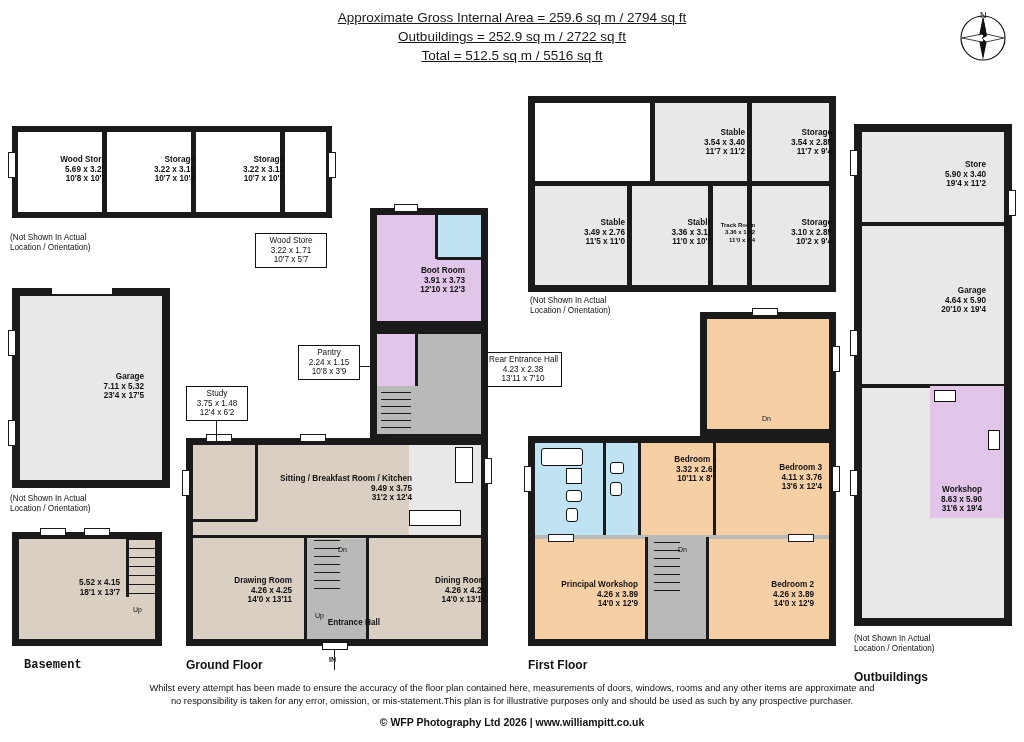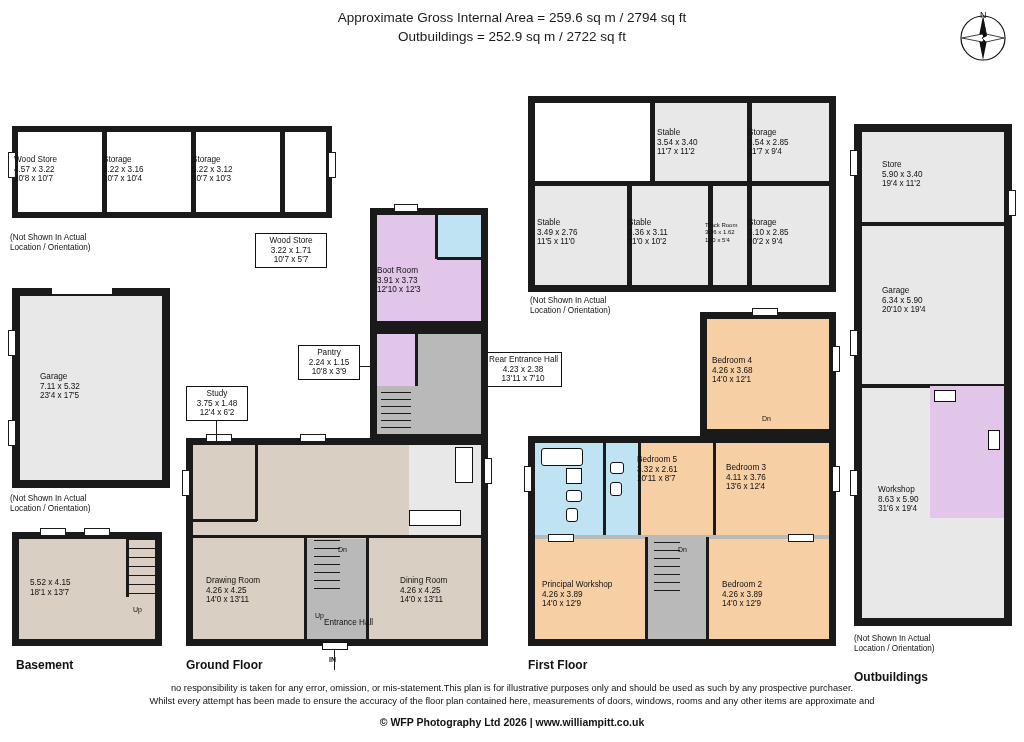--- a/index.html
+++ b/index.html
@@ -13,37 +13,38 @@
     overflow:hidden;
   }
   .stage { position:absolute; left:0; top:0; width:1024px; height:742px; }
 
   
   .header {
     position:absolute; left:0; top:8px; width:1024px;
     text-align:center;
   }
   .header div {
-    font-size:13.5px; line-height:19px; color:#1a1a1a;
+    font-size:13.5px; line-height:19px; color:#1a1a1a;text-decoration:underline;
   }
 
   
   .compass { position:absolute; right:12px; top:8px; width:58px; height:58px; }
 
   
   .wall { position:absolute; background:#1a1a1a; }
   .fill { position:absolute; }
 
   .lbl {
     position:absolute;
-    text-align:left;
+    text-align:right;
     font-size:8.2px;
     line-height:9.6px;
     color:#111;
     white-space:nowrap;
+    font-weight:bold;
   }
 
   .boxlbl {
     position:absolute;
     text-align:center;
     font-size:8.2px;
     line-height:9.6px;
     background:#fff;
     border:1px solid #111;
     padding:2px 4px;
@@ -91,20 +92,21 @@
   .win  { position:absolute; background:#fff; border:1px solid #1a1a1a; }
 </style>
 </head>
 <body>
 
 <div class="stage">
 
   <div class="header">
     <div>Approximate Gross Internal Area = 259.6 sq m / 2794 sq ft</div>
     <div>Outbuildings = 252.9 sq m / 2722 sq ft</div>
+    <div>Total = 512.5 sq m / 5516 sq ft</div>
   </div>
 
   <div class="compass">
     <svg width="58" height="58" viewBox="0 0 58 58">
       <circle cx="29" cy="30" r="22" fill="none" stroke="#111" stroke-width="1.2"></circle>
       <polygon points="29,8 33,28 29,32 25,28" fill="#111"></polygon>
       <polygon points="29,52 33,32 29,28 25,32" fill="#111"></polygon>
       <polygon points="8,30 28,26 32,30 28,34" fill="#fff" stroke="#111" stroke-width="0.8"></polygon>
       <polygon points="50,30 32,26 28,30 32,34" fill="#fff" stroke="#111" stroke-width="0.8"></polygon>
       <polygon points="29,8 33,28 29,30" fill="#111"></polygon>
@@ -115,21 +117,21 @@
   <div class="wall" style="left:12px; top:126px; width:320px; height:92px;"></div>
   <div class="fill white" style="left:18px; top:132px; width:84px; height:80px;"></div>
   <div class="fill white" style="left:107px; top:132px; width:84px; height:80px;"></div>
   <div class="fill white" style="left:196px; top:132px; width:84px; height:80px;"></div>
   <div class="fill white" style="left:285px; top:132px; width:41px; height:80px;"></div>
   <div class="win" style="left:8px; top:152px; width:8px; height:26px;"></div>
   <div class="win" style="left:328px; top:152px; width:8px; height:26px;"></div>
 
   <div class="lbl" style="left:14px; top:155px; width:92px;">
     <span>Wood Store</span><br>
-    <span>4.57 x 3.22</span><br>
+    <span>5.69 x 3.22</span><br>
     <span>10'8 x 10'7</span>
   </div>
   <div class="lbl" style="left:103px; top:155px; width:92px;">
     <span>Storage</span><br>
     <span>3.22 x 3.16</span><br>
     <span>10'7 x 10'4</span>
   </div>
   <div class="lbl" style="left:192px; top:155px; width:92px;">
     <span>Storage</span><br>
     <span>3.22 x 3.12</span><br>
@@ -170,21 +172,21 @@
     <i style="left:0; top:45px;width:26px; height:1.4px;"></i>
     <i style="left:0; top:54px;width:26px; height:1.4px;"></i>
   </div>
   <div class="arrowtxt" style="left:133px; top:606px;">Up</div>
   <div class="win" style="left:40px; top:528px; width:26px; height:8px;"></div>
   <div class="win" style="left:84px; top:528px; width:26px; height:8px;"></div>
   <div class="lbl" style="left:30px; top:578px; width:90px;">
     <span>5.52 x 4.15</span><br>
     <span>18'1 x 13'7</span>
   </div>
-  <div class="floorname" style="left:16px; top:658px;">Basement</div>
+  <div class="floorname" style="left:24px; top:658px;font-family:Liberation Mono, monospace;">Basement</div>
 
   <div class="wall" style="left:370px; top:208px; width:118px; height:120px;"></div>
   <div class="fill purple" style="left:377px; top:215px; width:104px; height:106px;"></div>
   <div class="fill blue" style="left:437px; top:215px; width:44px; height:44px;"></div>
   <div class="wall" style="left:435px; top:215px; width:2.5px; height:44px;"></div>
   <div class="wall" style="left:437px; top:257px; width:44px; height:2.5px;"></div>
   <div class="win" style="left:394px; top:204px; width:24px; height:8px;"></div>
   <div class="lbl" style="left:377px; top:266px; width:88px;">
     <span>Boot Room</span><br>
     <span>3.91 x 3.73</span><br>
@@ -234,20 +236,25 @@
   <div class="win" style="left:484px; top:458px; width:8px; height:26px;"></div>
   <div class="win" style="left:182px; top:470px; width:8px; height:26px;"></div>
 
   <div class="boxlbl" style="left:186px; top:386px; width:62px;">
     <span>Study</span><br>
     <span>3.75 x 1.48</span><br>
     <span>12'4 x 6'2</span>
   </div>
   <div class="wall" style="left:216px; top:420px; width:1px; height:22px;"></div>
 
+  <div class="lbl" style="left:252px; top:474px; width:160px;">
+    <span>Sitting / Breakfast Room / Kitchen</span><br>
+    <span>9.49 x 3.75</span><br>
+    <span>31'2 x 12'4</span>
+  </div>
 
   <div class="wall" style="left:193px; top:535px; width:288px; height:2.5px;"></div>
   <div class="fill beige" style="left:193px; top:539px; width:111px; height:100px;"></div>
   <div class="fill beige" style="left:368px; top:539px; width:113px; height:100px;"></div>
   <div class="fill hall" style="left:306px; top:539px; width:60px; height:100px;"></div>
   <div class="wall" style="left:304px; top:537px; width:2.5px; height:102px;"></div>
   <div class="wall" style="left:366px; top:537px; width:2.5px; height:102px;"></div>
   <div class="stair" style="left:314px; top:540px; width:26px; height:56px;">
     <i style="left:0; top:0;  width:26px; height:1.4px;"></i>
     <i style="left:0; top:8px;width:26px; height:1.4px;"></i>
@@ -319,25 +326,20 @@
     <span>10'2 x 9'4</span>
   </div>
   <div class="note" style="left:530px; top:296px;">
     <span>(Not Shown In Actual</span><br><span>Location / Orientation)</span>
   </div>
 
   <div class="wall" style="left:700px; top:312px; width:136px; height:124px;"></div>
   <div class="fill orange" style="left:707px; top:319px; width:122px; height:110px;"></div>
   <div class="win" style="left:752px; top:308px; width:26px; height:8px;"></div>
   <div class="win" style="left:832px; top:346px; width:8px; height:26px;"></div>
-  <div class="lbl" style="left:712px; top:356px; width:112px;">
-    <span>Bedroom 4</span><br>
-    <span>4.26 x 3.68</span><br>
-    <span>14'0 x 12'1</span>
-  </div>
 
   <div class="wall" style="left:528px; top:436px; width:308px; height:210px;"></div>
   <div class="fill hall" style="left:535px; top:443px; width:294px; height:196px;"></div>
 
   <div class="fill blue" style="left:535px; top:443px; width:68px; height:92px;"></div>
   <div class="fill blue" style="left:606px; top:443px; width:32px; height:92px;"></div>
   <div class="wall" style="left:603px; top:443px; width:2.5px; height:92px;"></div>
   <div class="wall" style="left:638px; top:443px; width:2.5px; height:92px;"></div>
   <div class="fill white" style="left:541px; top:448px; width:42px; height:18px; border:1px solid #111; border-radius:3px;"></div>
   <div class="fill white" style="left:566px; top:468px; width:16px; height:16px; border:1px solid #111;"></div>
@@ -408,32 +410,32 @@
   <div class="win" style="left:850px; top:470px; width:8px; height:26px;"></div>
   <div class="win" style="left:1008px; top:190px; width:8px; height:26px;"></div>
 
   <div class="lbl" style="left:882px; top:160px; width:104px;">
     <span>Store</span><br>
     <span>5.90 x 3.40</span><br>
     <span>19'4 x 11'2</span>
   </div>
   <div class="lbl" style="left:882px; top:286px; width:104px;">
     <span>Garage</span><br>
-    <span>6.34 x 5.90</span><br>
+    <span>4.64 x 5.90</span><br>
     <span>20'10 x 19'4</span>
   </div>
   <div class="lbl" style="left:878px; top:485px; width:104px;">
     <span>Workshop</span><br>
     <span>8.63 x 5.90</span><br>
     <span>31'6 x 19'4</span>
   </div>
   <div class="note" style="left:854px; top:634px;">
     <span>(Not Shown In Actual</span><br><span>Location / Orientation)</span>
   </div>
   <div class="floorname" style="left:854px; top:670px;">Outbuildings</div>
 
   <div class="footer">
+    <div>Whilst every attempt has been made to ensure the accuracy of the floor plan contained here, measurements of doors, windows, rooms and any other items are approximate and</div>
     <div>no responsibility is taken for any error, omission, or mis-statement.This plan is for illustrative purposes only and should be used as such by any prospective purchaser.</div>
-    <div>Whilst every attempt has been made to ensure the accuracy of the floor plan contained here, measurements of doors, windows, rooms and any other items are approximate and</div>
   </div>
   <div class="copyright">© WFP Photography Ltd 2026 | www.williampitt.co.uk</div>
 
 </div>
 
 </body></html>

